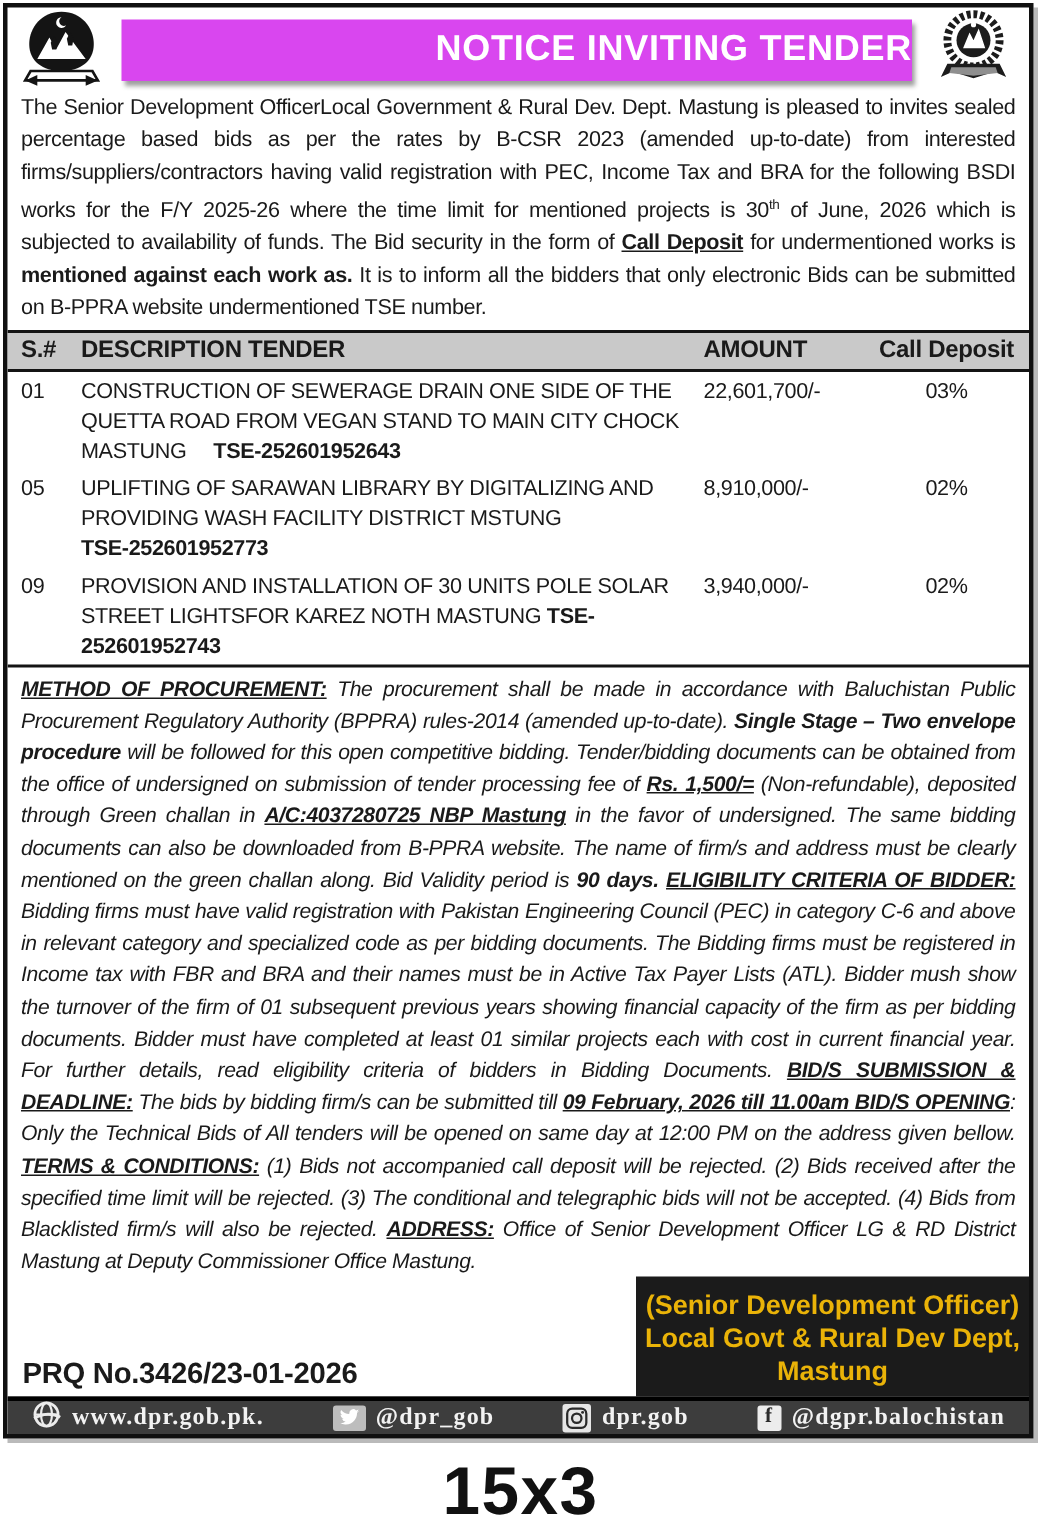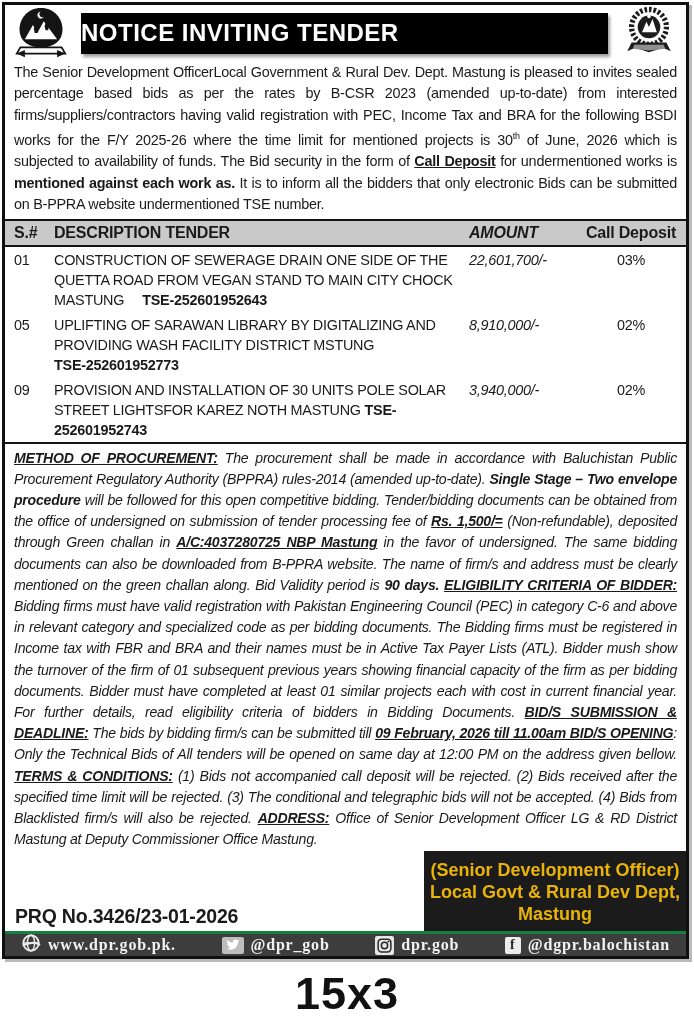--- a/index.html
+++ b/index.html
@@ -17,44 +17,44 @@
     position:absolute; top:2px; left:2px; width:687px; height:957px;
     border:3px solid #101010; background:#fff;
     box-shadow:3px 3px 0 rgba(130,130,130,.55);
     display:flex; flex-direction:column; overflow:hidden;
   }
 
   
   .hdr { display:flex; align-items:center; padding:3px 9px 2px; height:55px; flex:none; }
   .logo { flex:none; display:flex; align-items:center; justify-content:center; }
   .titlebox {
-    flex:1; margin:0 13px; background:#000000; color:#fff;
+    flex:1; margin:0 13px; background:#d946ef; color:#fff;
     font-weight:bold; font-size:24px; letter-spacing:.5px;
-    text-align:left; padding:6px 0 7px;
+    text-align:right; padding:6px 0 7px;
     box-shadow:2px 3px 3px #9f9f9f;
   }
 
   
   .intro {
     margin:0; padding:2px 9px 1px;
     font-size:14.4px; letter-spacing:-0.25px; line-height:21.4px;
     text-align:justify; flex:none;
   }
   .intro sup { font-size:9px; }
 
   
   .ttable { flex:none; border-top:2.5px solid #141414; border-bottom:2.5px solid #141414; margin-top:2px; }
   .thead {
     display:flex; background:#c9c9c9; border-bottom:2.5px solid #141414;
     font-weight:bold; font-size:16px; padding:3px 9px; letter-spacing:-0.2px;
   }
   .trow { display:flex; padding:3px 9px 2px; font-size:14.4px; letter-spacing:-0.25px; line-height:20px; }
   .c-sn   { width:40px; flex:none; }
   .c-desc { flex:1; padding-right:6px; }
-  .c-amt  { width:116px; flex:none;font-style:italic; }
+  .c-amt  { width:116px; flex:none; }
   .c-dep  { width:92px;  flex:none; text-align:center; }
   .tse { font-weight:bold; }
   .row-0 .tse { margin-left:18px; }
   .row-1 .tse { display:block; }
 
   
   .bodytext {
     margin:0; padding:4px 9px 1px;
     font-size:14.1px; letter-spacing:-0.25px; line-height:21.2px;
     text-align:justify; flex:none;font-style:italic;
@@ -68,21 +68,21 @@
   }
   .sig {
     position:absolute; right:0; bottom:0; width:262px;
     background:#1b1b1b; color:#eab308; font-weight:bold;
     text-align:center; font-size:18px; line-height:22px;
     padding:8px 2px 6px;
   }
 
   
   .bar {
-    flex:none; height:25px; background:#3d3d3d; border-top:3px solid #15803d;
+    flex:none; height:25px; background:#3d3d3d; border-top:3px solid #000000;
     display:flex; align-items:center; justify-content:space-between;
     padding:0 16px;
     color:#f2f2f2; font-family:"Liberation Serif", serif;
     font-weight:bold; font-size:16px; letter-spacing:.8px;
   }
   .bar-item { display:inline-flex; align-items:center; gap:7px; white-space:nowrap; }
   .icon-box {
     display:inline-flex; align-items:center; justify-content:center;
     background:#ececec; color:#2a2a2a; border-radius:2px;
   }

